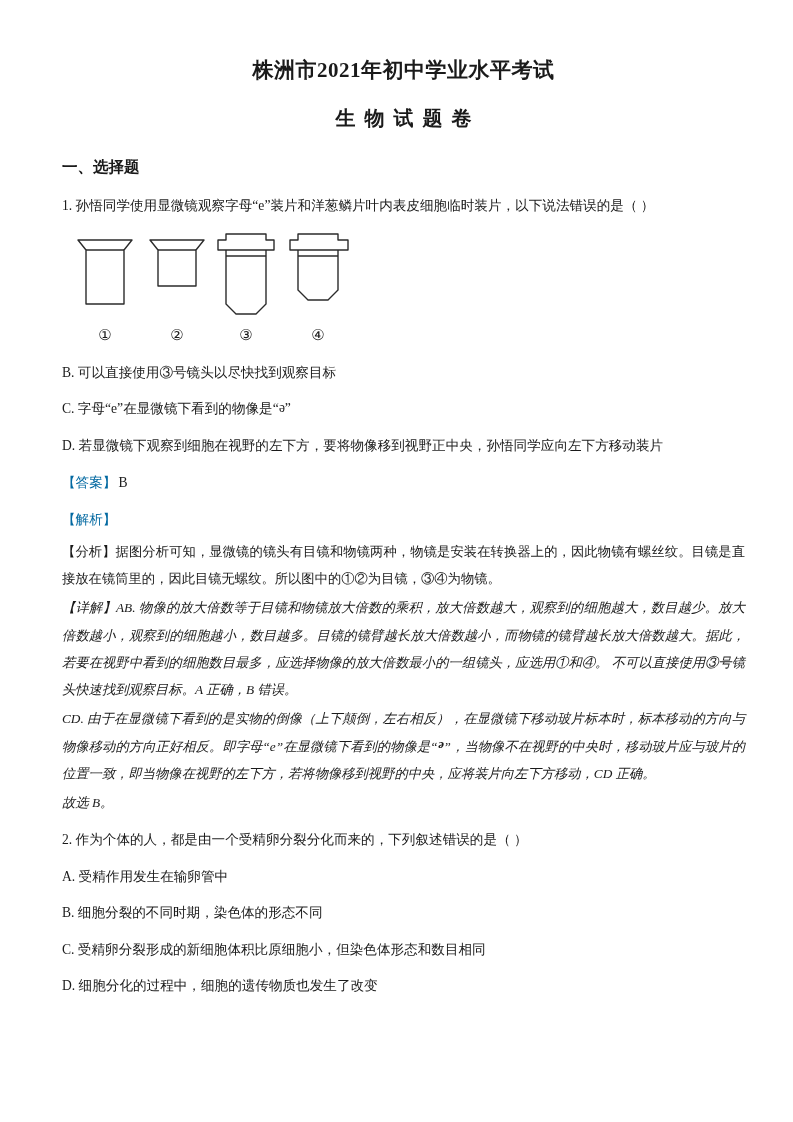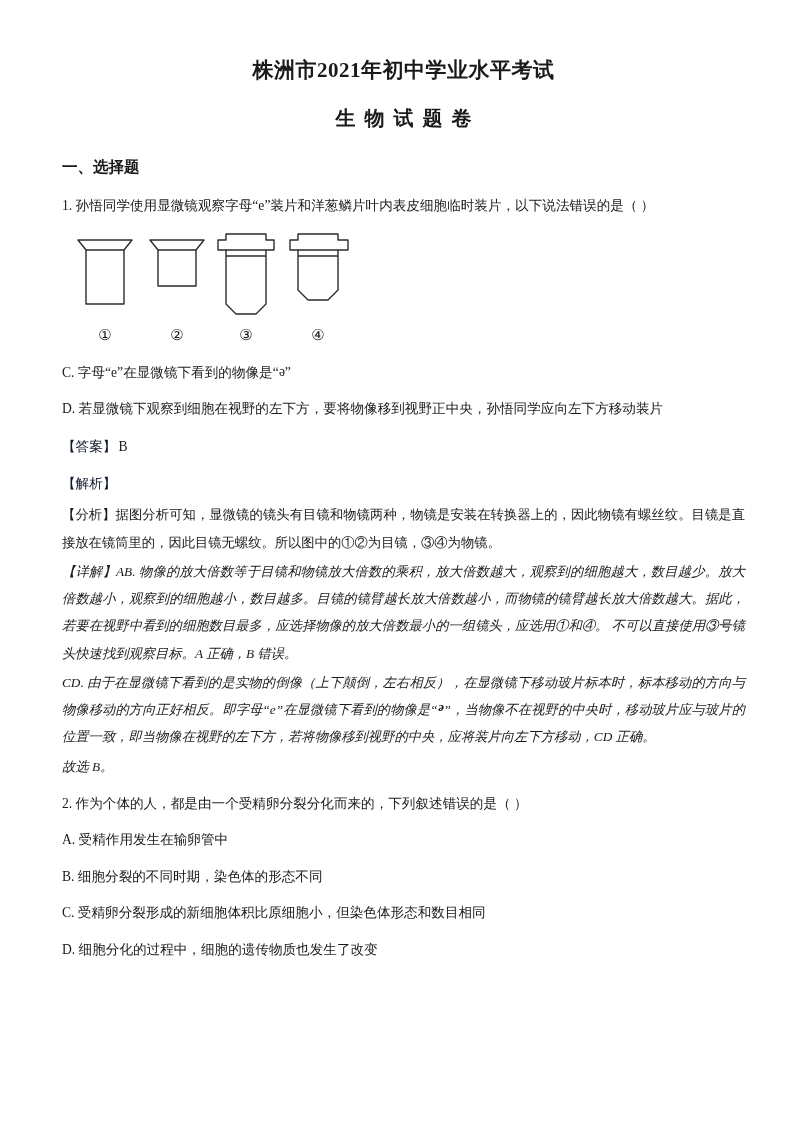--- a/index.html
+++ b/index.html
@@ -57,21 +57,21 @@
     margin: 14px 0 0 0;
     text-align: justify;
   }
   .opt-narrow { }
   .meta-line {
     font-size: 13.6px;
     line-height: 1.65;
     margin: 15px 0 0 0;
   }
   .meta-tag {
-    color: #0f172a;
+    color: #0369a1;
   }
   .ans-val {
     color: #1a1a1a;
     padding-left: 2px;
   }
   .para {
     font-size: 13.3px;
     line-height: 2.05;
     margin: 6px 0 0 0;
     text-align: justify;
@@ -140,20 +140,21 @@
     <svg width="300" height="24" viewBox="0 0 300 24">
       <g font-family="Liberation Serif, serif" font-size="15" fill="#1a1a1a" text-anchor="middle">
         <text x="35" y="16">①</text>
         <text x="107" y="16">②</text>
         <text x="176" y="16">③</text>
         <text x="248" y="16">④</text>
       </g>
     </svg>
   </div>
 
+  <div class="opt">B. 可以直接使用③号镜头以尽快找到观察目标</div>
   <div class="opt"><span>C. 字母“e”在显微镜下看到的物像是“</span><span class="rot-e">e</span><span>”</span></div>
   <div class="opt">D. 若显微镜下观察到细胞在视野的左下方，要将物像移到视野正中央，孙悟同学应向左下方移动装片</div>
 
   <div class="meta-line"><span class="meta-tag">【答案】</span><span class="ans-val">B</span></div>
   <div class="meta-line"><span class="meta-tag">【解析】</span></div>
 
   <div class="para"><span>【分析】</span><span>据图分析可知，显微镜的镜头有目镜和物镜两种，物镜是安装在转换器上的，因此物镜有螺丝纹。目镜是直接放在镜筒里的，因此目镜无螺纹。所以图中的①②为目镜，③④为物镜。</span></div>
 
   <div class="para para-tight"><span>【详解】</span><span>AB. 物像的放大倍数等于目镜和物镜放大倍数的乘积，放大倍数越大，观察到的细胞越大，数目越少。放大倍数越小，观察到的细胞越小，数目越多。目镜的镜臂越长放大倍数越小，而物镜的镜臂越长放大倍数越大。据此，若要在视野中看到的细胞数目最多，应选择物像的放大倍数最小的一组镜头，应选用①和④。 不可以直接使用③号镜头快速找到观察目标。A 正确，B 错误。</span></div>
 

